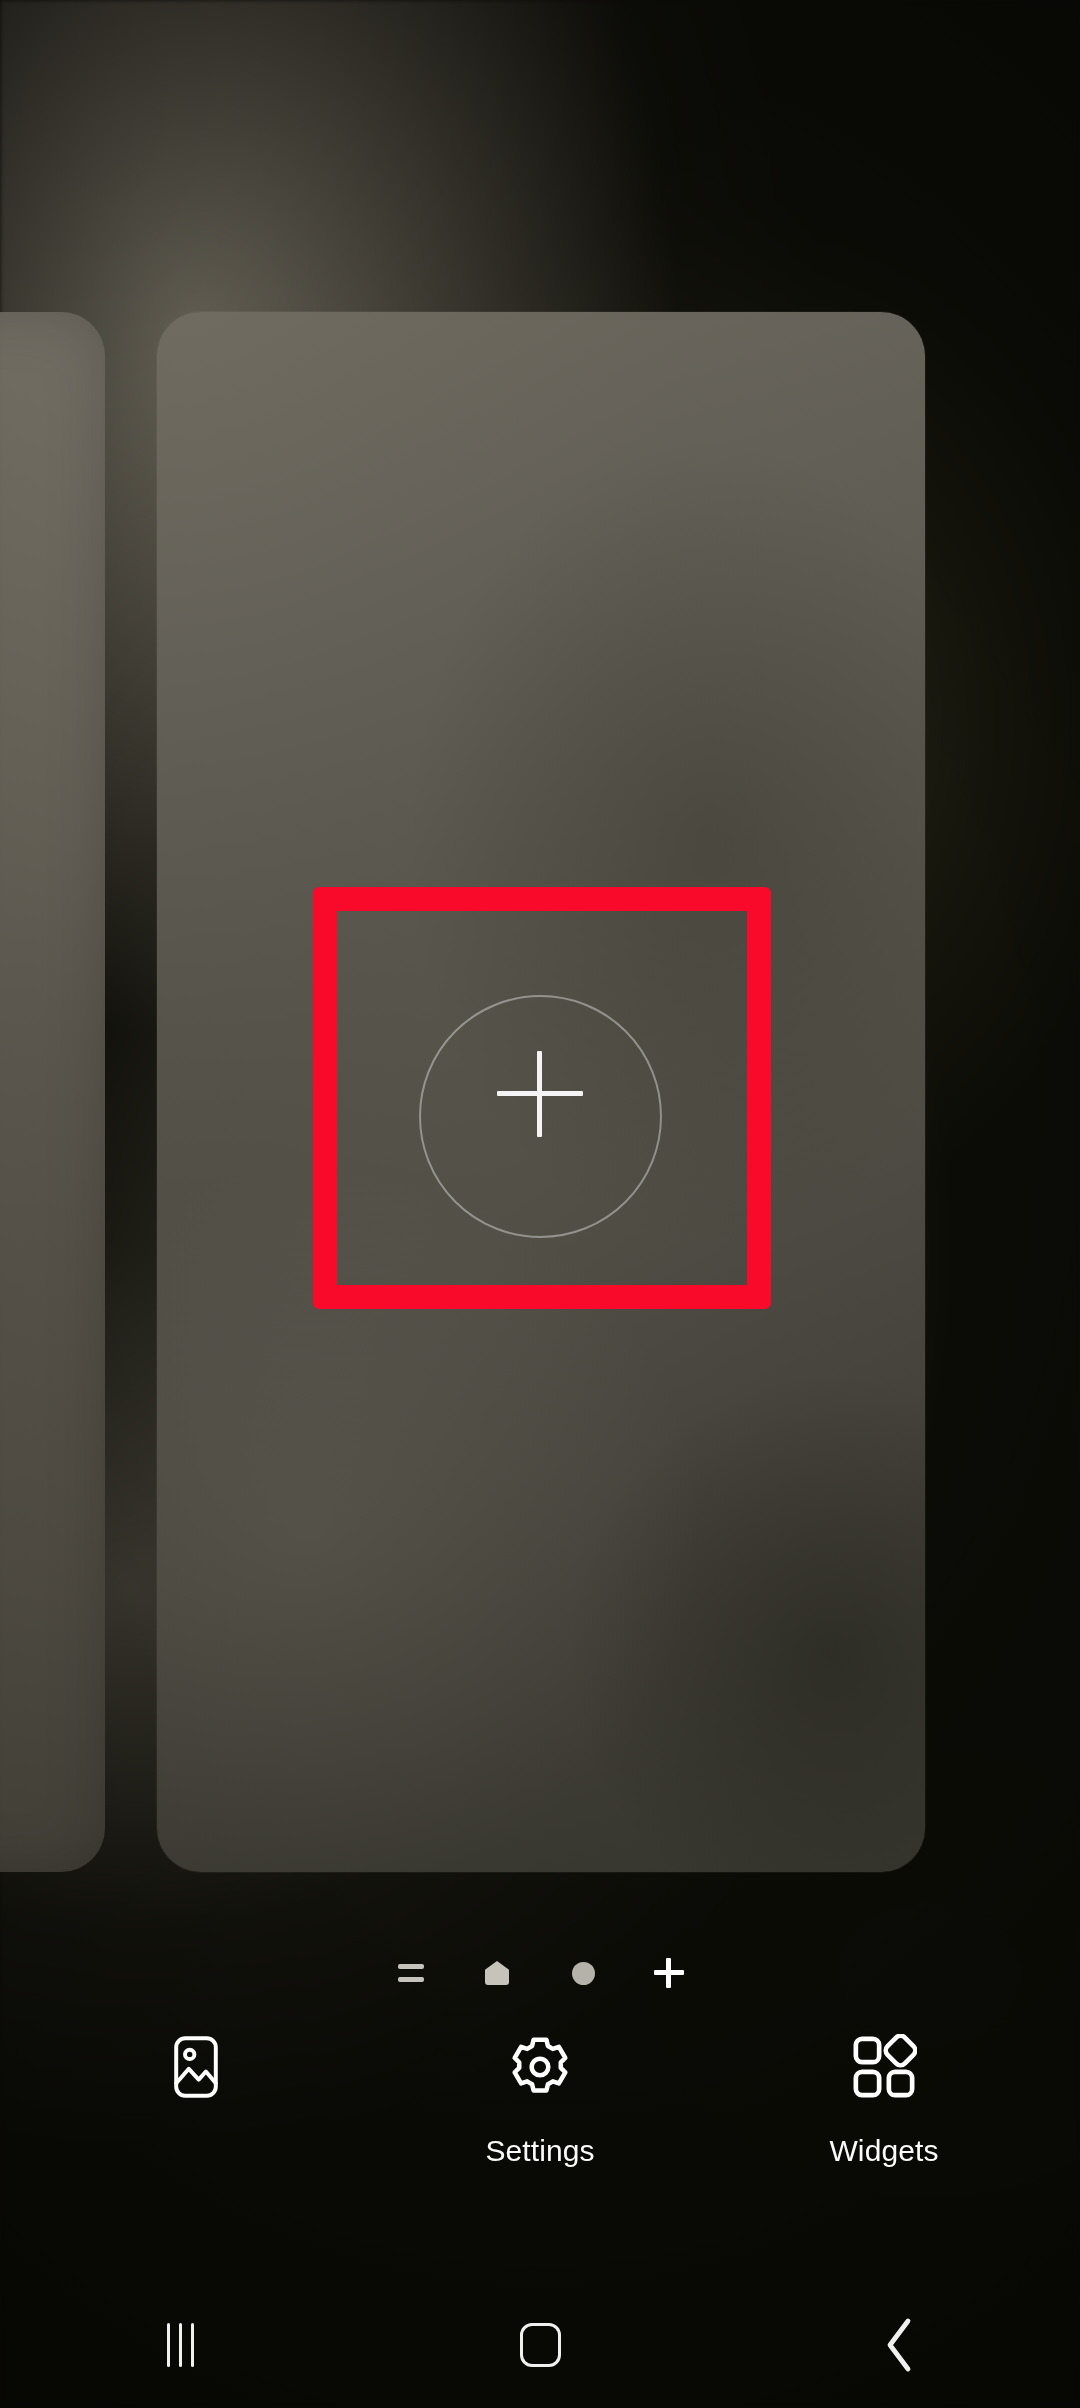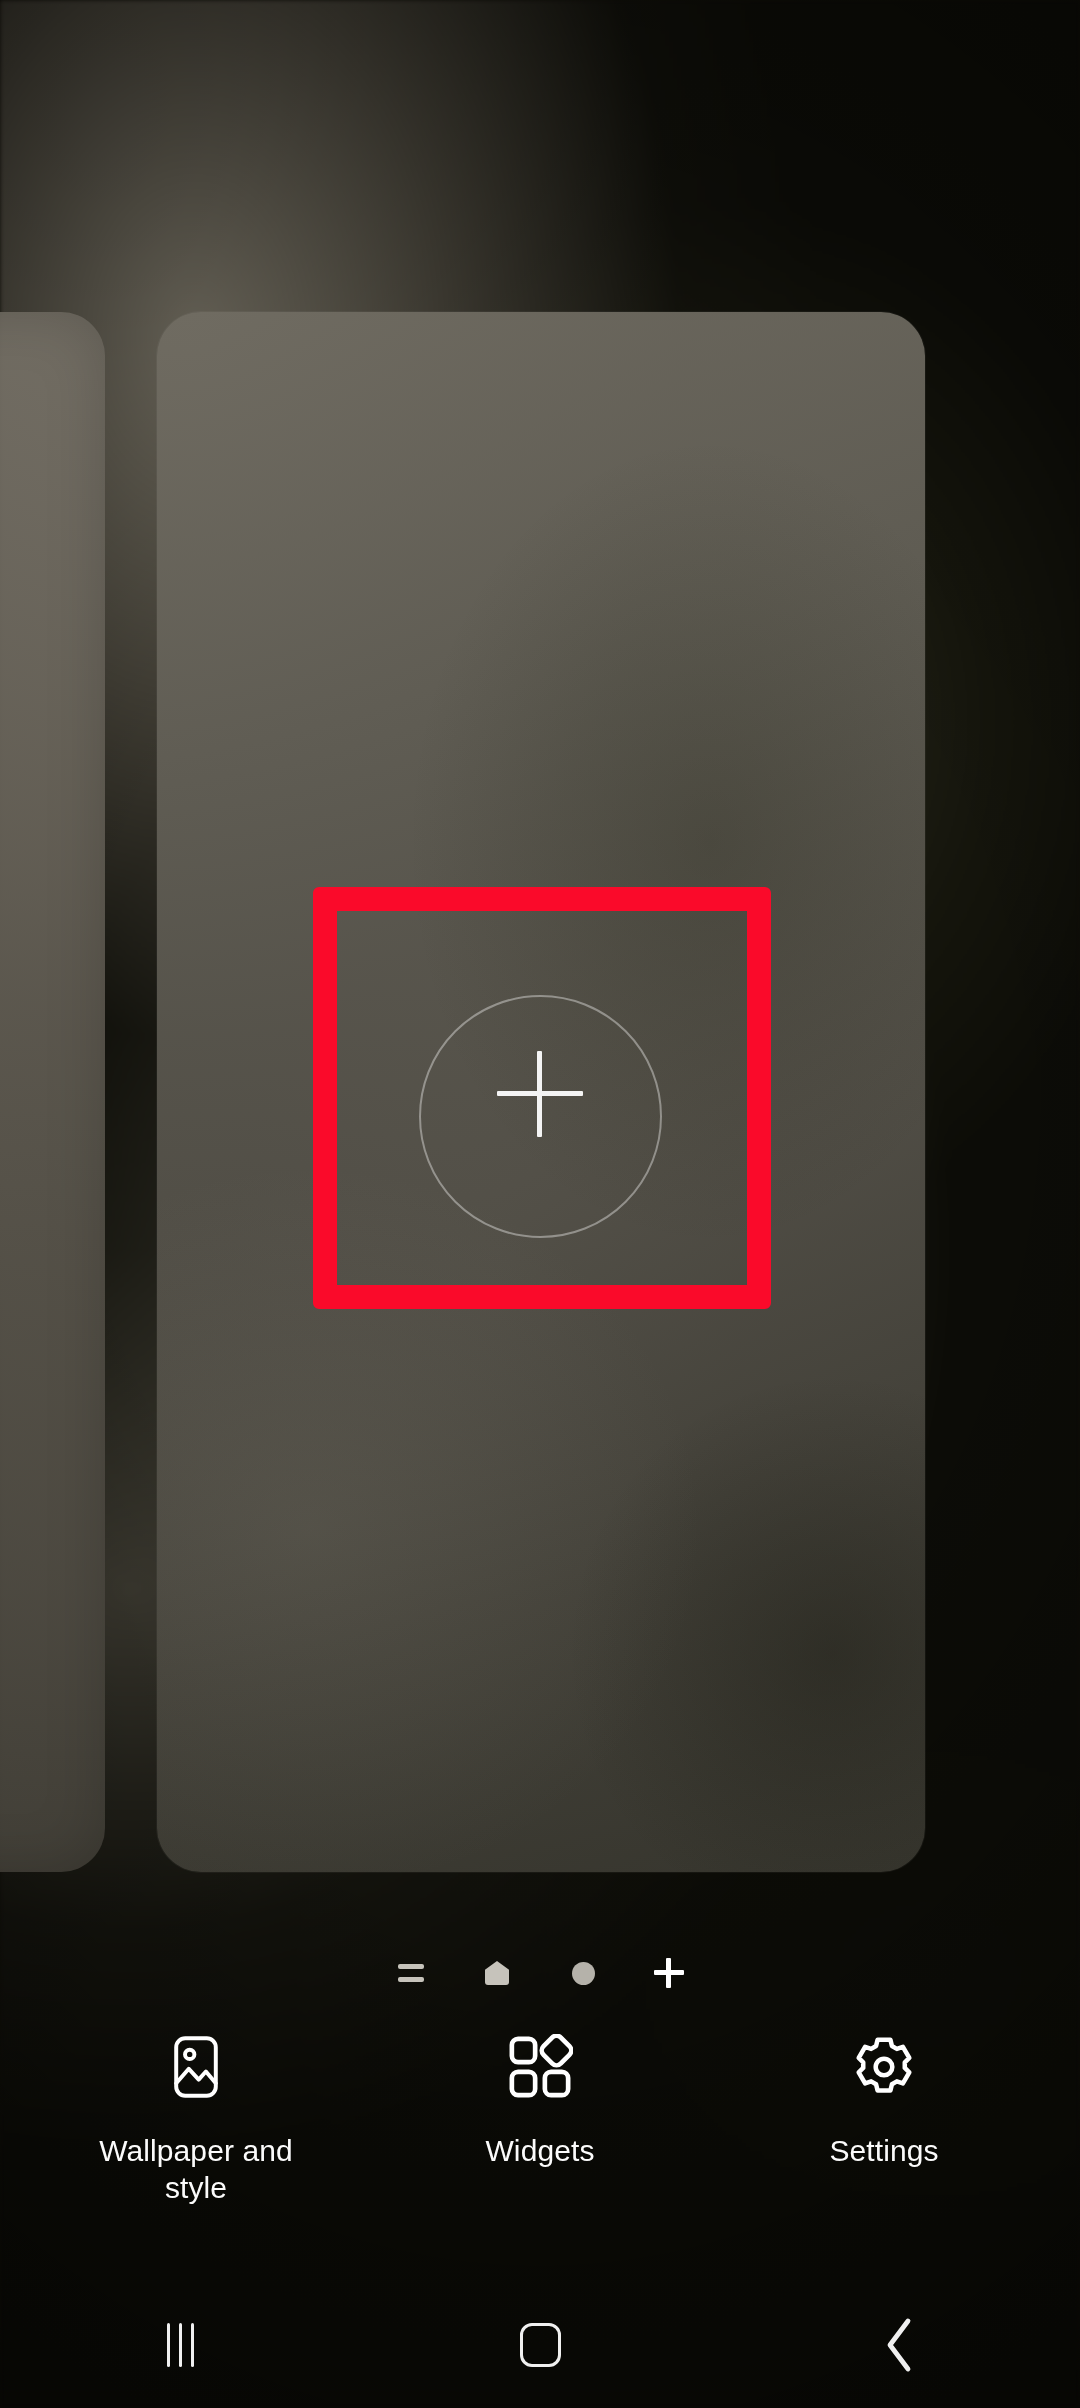--- a/index.html
+++ b/index.html
@@ -221,46 +221,45 @@
   <div class="action-bar">
 
     <div class="action-item">
       <div class="action-icon">
         <svg width="64" height="72" viewBox="0 0 34 40" fill="none" stroke="#ffffff" stroke-width="2.2">
           <rect x="6" y="4" width="22" height="32" rx="5"></rect>
           <circle cx="13.5" cy="13" r="2.6"></circle>
           <path d="M6 29l7-8 5.5 6 4-4.5L28 29" stroke-linejoin="round" stroke-linecap="round"></path>
         </svg>
       </div>
-      <div class="action-label">Wallpaper and style</div>
-    </div>
-
+    </div>
+
+
+    <div class="action-item">
+      <div class="action-icon">
+        <svg width="68" height="68" viewBox="0 0 36 36" fill="none" stroke="#ffffff" stroke-width="2.4" stroke-linejoin="round">
+          <path d="M14.6 3.6h6.8l.8 3.3 2.6 1.5 3.2-1.1 3.4 5.9-2.4 2.3v3l2.4 2.3-3.4 5.9-3.2-1.1-2.6 1.5-.8 3.3h-6.8l-.8-3.3-2.6-1.5-3.2 1.1-3.4-5.9 2.4-2.3v-3L4.6 13.2 8 7.3l3.2 1.1 2.6-1.5z"></path>
+          <circle cx="18" cy="18" r="4.4"></circle>
+        </svg>
+      </div>
+      <div class="action-label">Settings</div>
+    </div>
 
     <div class="action-item">
       <div class="action-icon">
         <svg width="66" height="66" viewBox="0 0 34 34" fill="none" stroke="#ffffff" stroke-width="2.4">
           <rect x="2.5" y="2.5" width="12" height="12" rx="3.2"></rect>
           <rect x="2.5" y="19.5" width="12" height="12" rx="3.2"></rect>
           <rect x="19.5" y="19.5" width="12" height="12" rx="3.2"></rect>
           <rect x="19.2" y="2.2" width="12.6" height="12.6" rx="3.2" transform="rotate(45 25.5 8.5)"></rect>
         </svg>
       </div>
       <div class="action-label">Widgets</div>
     </div>
 
-    <div class="action-item">
-      <div class="action-icon">
-        <svg width="68" height="68" viewBox="0 0 36 36" fill="none" stroke="#ffffff" stroke-width="2.4" stroke-linejoin="round">
-          <path d="M14.6 3.6h6.8l.8 3.3 2.6 1.5 3.2-1.1 3.4 5.9-2.4 2.3v3l2.4 2.3-3.4 5.9-3.2-1.1-2.6 1.5-.8 3.3h-6.8l-.8-3.3-2.6-1.5-3.2 1.1-3.4-5.9 2.4-2.3v-3L4.6 13.2 8 7.3l3.2 1.1 2.6-1.5z"></path>
-          <circle cx="18" cy="18" r="4.4"></circle>
-        </svg>
-      </div>
-      <div class="action-label">Settings</div>
-    </div>
-
   </div>
 
   <div class="nav-bar">
     <div class="nav-btn">
       <div class="nav-recents">
           <span></span>
           <span></span>
           <span></span>
         </div>
     </div>

